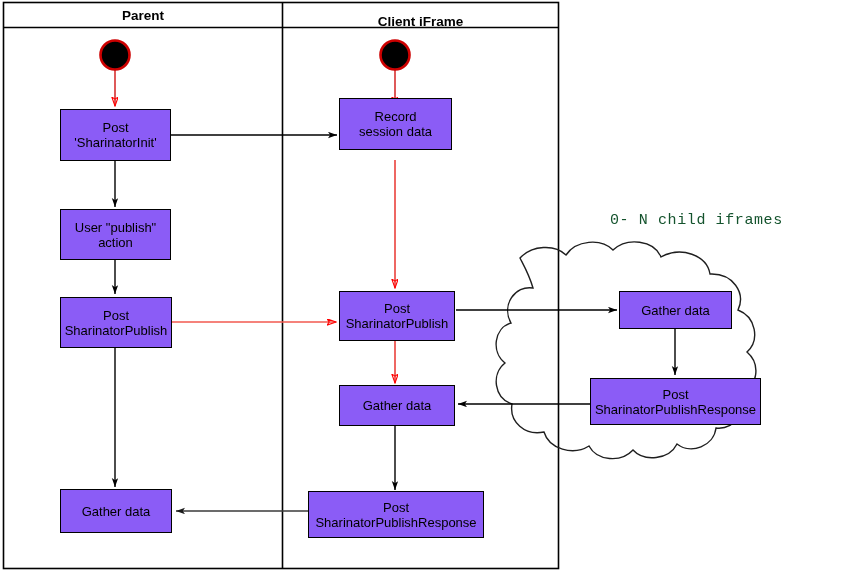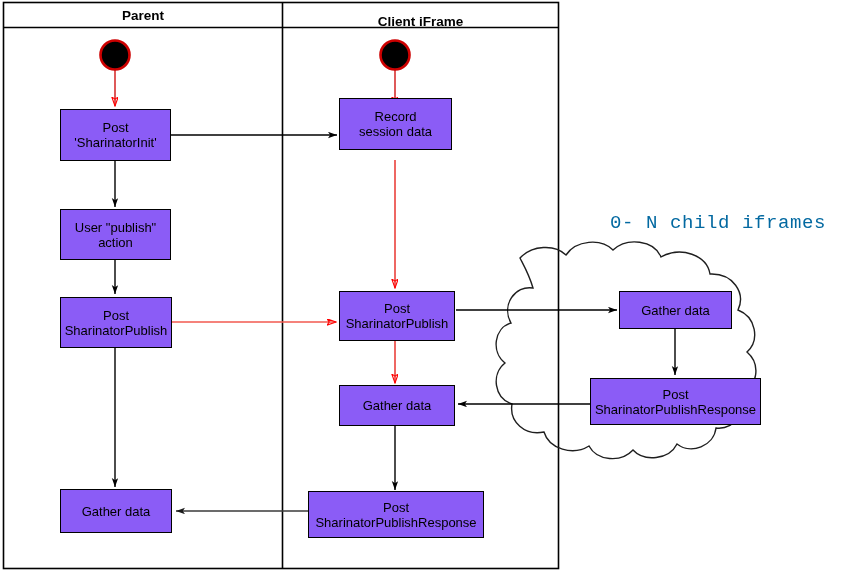--- a/index.html
+++ b/index.html
@@ -50,23 +50,23 @@
     justify-content: center;
     font-family: "Liberation Sans", sans-serif;
     font-size: 13.5px;
     font-weight: bold;
     color: #000000;
     z-index: 3;
   }
   .cloud-label {
     position: absolute;
     font-family: "Liberation Mono", monospace;
-    font-size: 19px;
+    font-size: 15px;
     letter-spacing: 0.6px;
-    color: #0369a1;
+    color: #14532d;
     white-space: pre;
     z-index: 3;
   }
 </style>
 </head>
 <body>
 
 <div id="canvas">
 
   <svg class="layer" viewBox="0 0 861 571" xmlns="http://www.w3.org/2000/svg">

